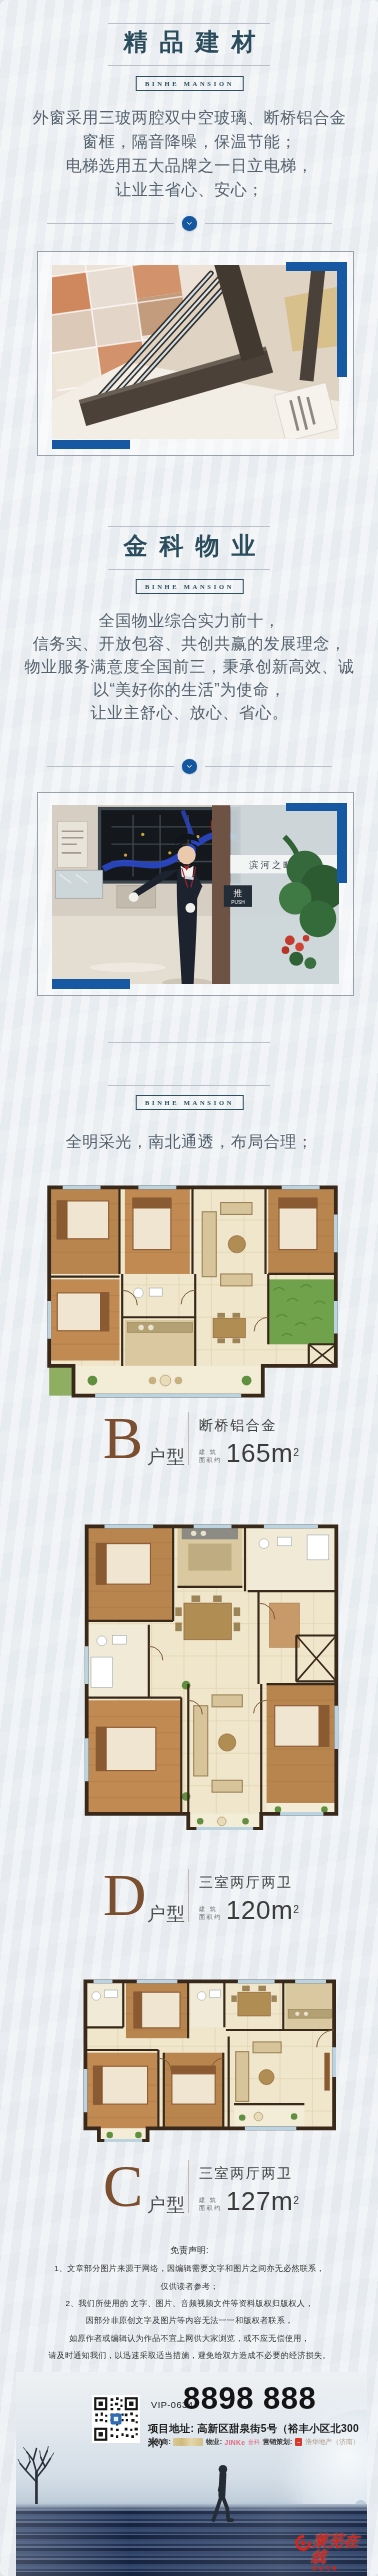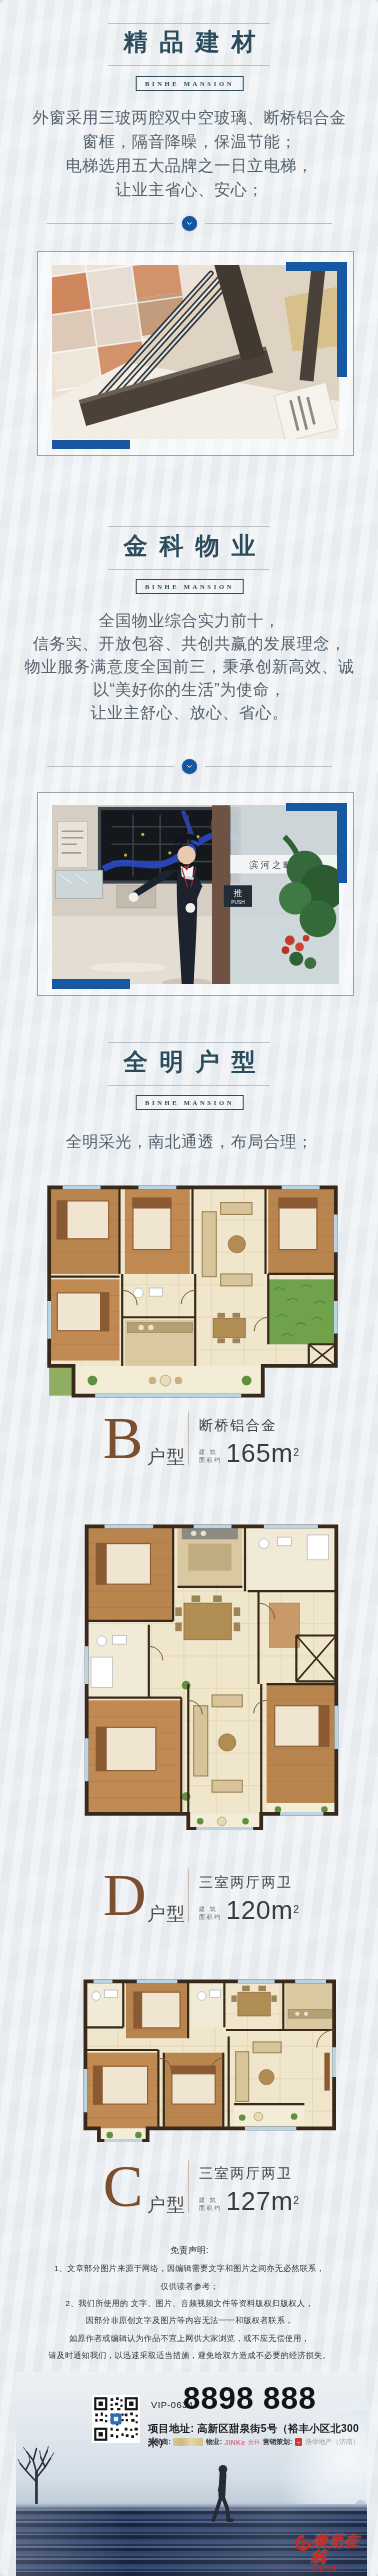--- a/index.html
+++ b/index.html
@@ -239,21 +239,20 @@
           <rect x="246" y="132" width="16" height="5" fill="#cfd4da" transform="rotate(8 254 134)"></rect>
         </g>
       </svg>
     </div>
     <div class="accent" style="left:248px;top:9.7px;width:61px;height:8.7px"></div>
     <div class="accent" style="left:299px;top:9.7px;width:9.7px;height:80px"></div>
     <div class="accent" style="left:13.5px;bottom:6.5px;width:78px;height:9.2px"></div>
   </div>
 
   <div class="rule" style="top:1042px"></div>
-  <h2 class="sec-title" style="top:1046px">全明户型</h2>
   <div class="rule" style="top:1085px"></div>
   <div class="brand-box" style="top:1095px">
     <span>BINHE MANSION</span>
   </div>
   <div class="para" style="top:1130px;line-height:24px">
     <div>全明采光，南北通透，布局合理；</div>
   </div>
 
   <svg class="plan" style="left:41px;top:1182px" width="303" height="238" viewBox="0 0 560 440">
     <g>

